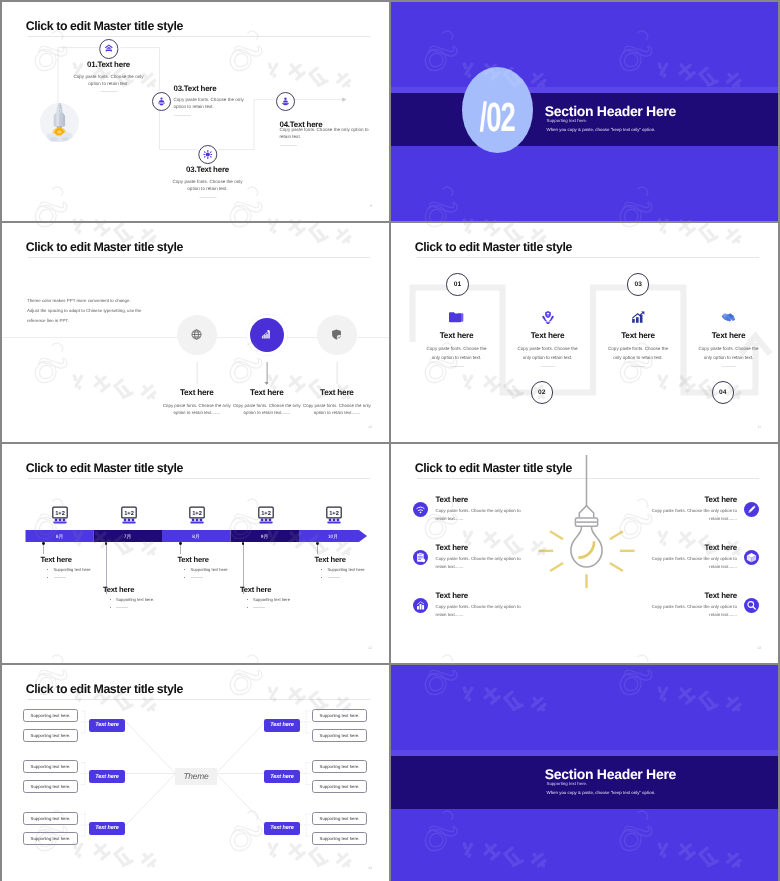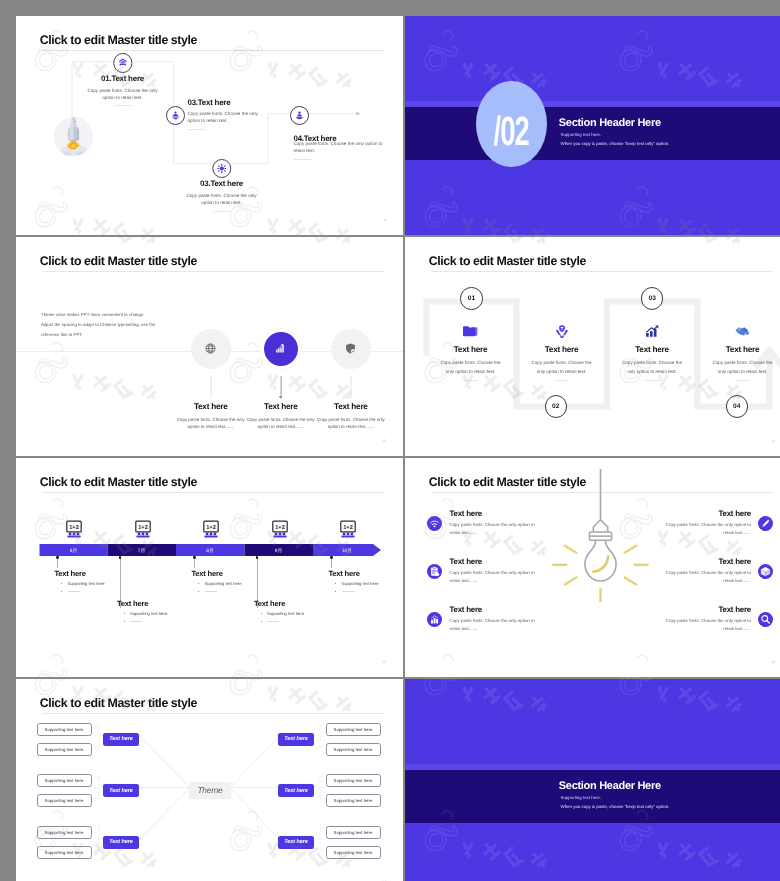--- a/index.html
+++ b/index.html
@@ -1,17 +1,17 @@
 <!DOCTYPE html>
 <html><head>
 <meta charset="utf-8">
 <style>
   html,body{margin:0;padding:0;}
   body{width:780px;height:881px;background:#878787;font-family:"Liberation Sans",sans-serif;overflow:hidden;-webkit-font-smoothing:antialiased;text-rendering:geometricPrecision;}
-  #grid{position:absolute;inset:0;display:grid;grid-template-columns:387px 387px;grid-template-rows:219px 219px 219px 218px;column-gap:2px;row-gap:2px;padding:16px;box-sizing:border-box;}
+  #grid{position:absolute;inset:0;display:grid;grid-template-columns:387px 387px;grid-template-rows:219px 219px 219px 218px;column-gap:2px;row-gap:2px;padding:2px;box-sizing:border-box;}
   .slide{position:relative;overflow:hidden;background:#fff;}
   .sl-title{position:absolute;left:23.7px;top:17.2px;font-size:12.4px;font-weight:bold;color:#111;white-space:nowrap;letter-spacing:-0.42px;}
   .rule{position:absolute;left:26px;top:34px;width:342px;height:1px;background:#e6e6e6;}
   .page-num{position:absolute;right:17px;bottom:13px;font-size:3.6px;color:#c2c2c2;}
   #wmlayer,#wmlayer2{position:absolute;left:0;top:0;width:780px;height:881px;pointer-events:none;z-index:40;}
   #wmlayer2{opacity:0.062;filter:invert(1);}
   
   .s1node{position:absolute;text-align:center;}
   .s1circle{position:absolute;left:50%;transform:translateX(-50%);top:0;width:17.4px;height:17.4px;border-radius:50%;border:0.85px solid #453f63;background:#fff;display:flex;align-items:center;justify-content:center;}
   .s1h{position:absolute;left:0;width:100%;top:20.6px;font-size:7.9px;font-weight:bold;color:#141414;letter-spacing:-0.22px;}
@@ -29,21 +29,21 @@
   #s1 .n4 .s1h{top:28px;padding-left:4px;box-sizing:border-box;letter-spacing:-0.22px;}
   #s1 .n4 .s1b{top:34.5px;padding-left:4px;box-sizing:border-box;width:100px;}
   #s1 .n4 .s1dash{left:4px;transform:none;top:53px;}
   .s1rocket{position:absolute;left:37.5px;top:100.5px;width:39px;height:46.5px;}
   
   .sec-bg{position:absolute;inset:0;background:#4d37e3;}
   .sec-stripe{position:absolute;left:0;right:0;top:85.2px;height:5.5px;background:#5b46e8;}
   .sec-band{position:absolute;left:0;right:0;top:90.7px;height:53.5px;background:#1f0b78;}
   .sec-oval{position:absolute;left:71px;top:64.7px;width:71px;height:86px;border-radius:50%;background:#a6bdfc;display:flex;align-items:center;justify-content:center;z-index:3;}
   .sec-num{font-size:41px;font-weight:bold;color:#fdfdff;letter-spacing:-1.6px;line-height:1;display:block;transform:scaleX(0.67) translateY(8px);transform-origin:center;}
-  .sec-h{position:absolute;left:153.8px;top:101.2px;font-size:11px;font-weight:bold;color:#fff;letter-spacing:-0.3px;z-index:3;}
+  .sec-h{position:absolute;left:153.8px;top:101.2px;font-size:14px;font-weight:bold;color:#fff;letter-spacing:-0.3px;z-index:3;}
   .sec-sub{position:absolute;left:155.5px;top:115.6px;font-size:4.4px;color:#d6d2f5;z-index:3;}
   .sec-note{position:absolute;left:155.5px;top:125.2px;font-size:4.4px;color:#e2dff8;z-index:3;}
   
   .s3lead{position:absolute;left:25px;top:41.2px;font-size:11.7px;font-weight:bold;color:#141414;line-height:14.4px;letter-spacing:-0.3px;}
   .s3body{position:absolute;left:25px;top:73.3px;font-size:4.4px;line-height:10px;color:#565656;}
   .s3line{position:absolute;left:0;right:0;top:113.5px;height:0.8px;background:#eeeeee;}
   .s3col{position:absolute;top:91.5px;width:80px;text-align:center;}
   #s3 .c1{left:154.7px;}
   #s3 .c2{left:224.8px;}
   #s3 .c3{left:294.9px;}

